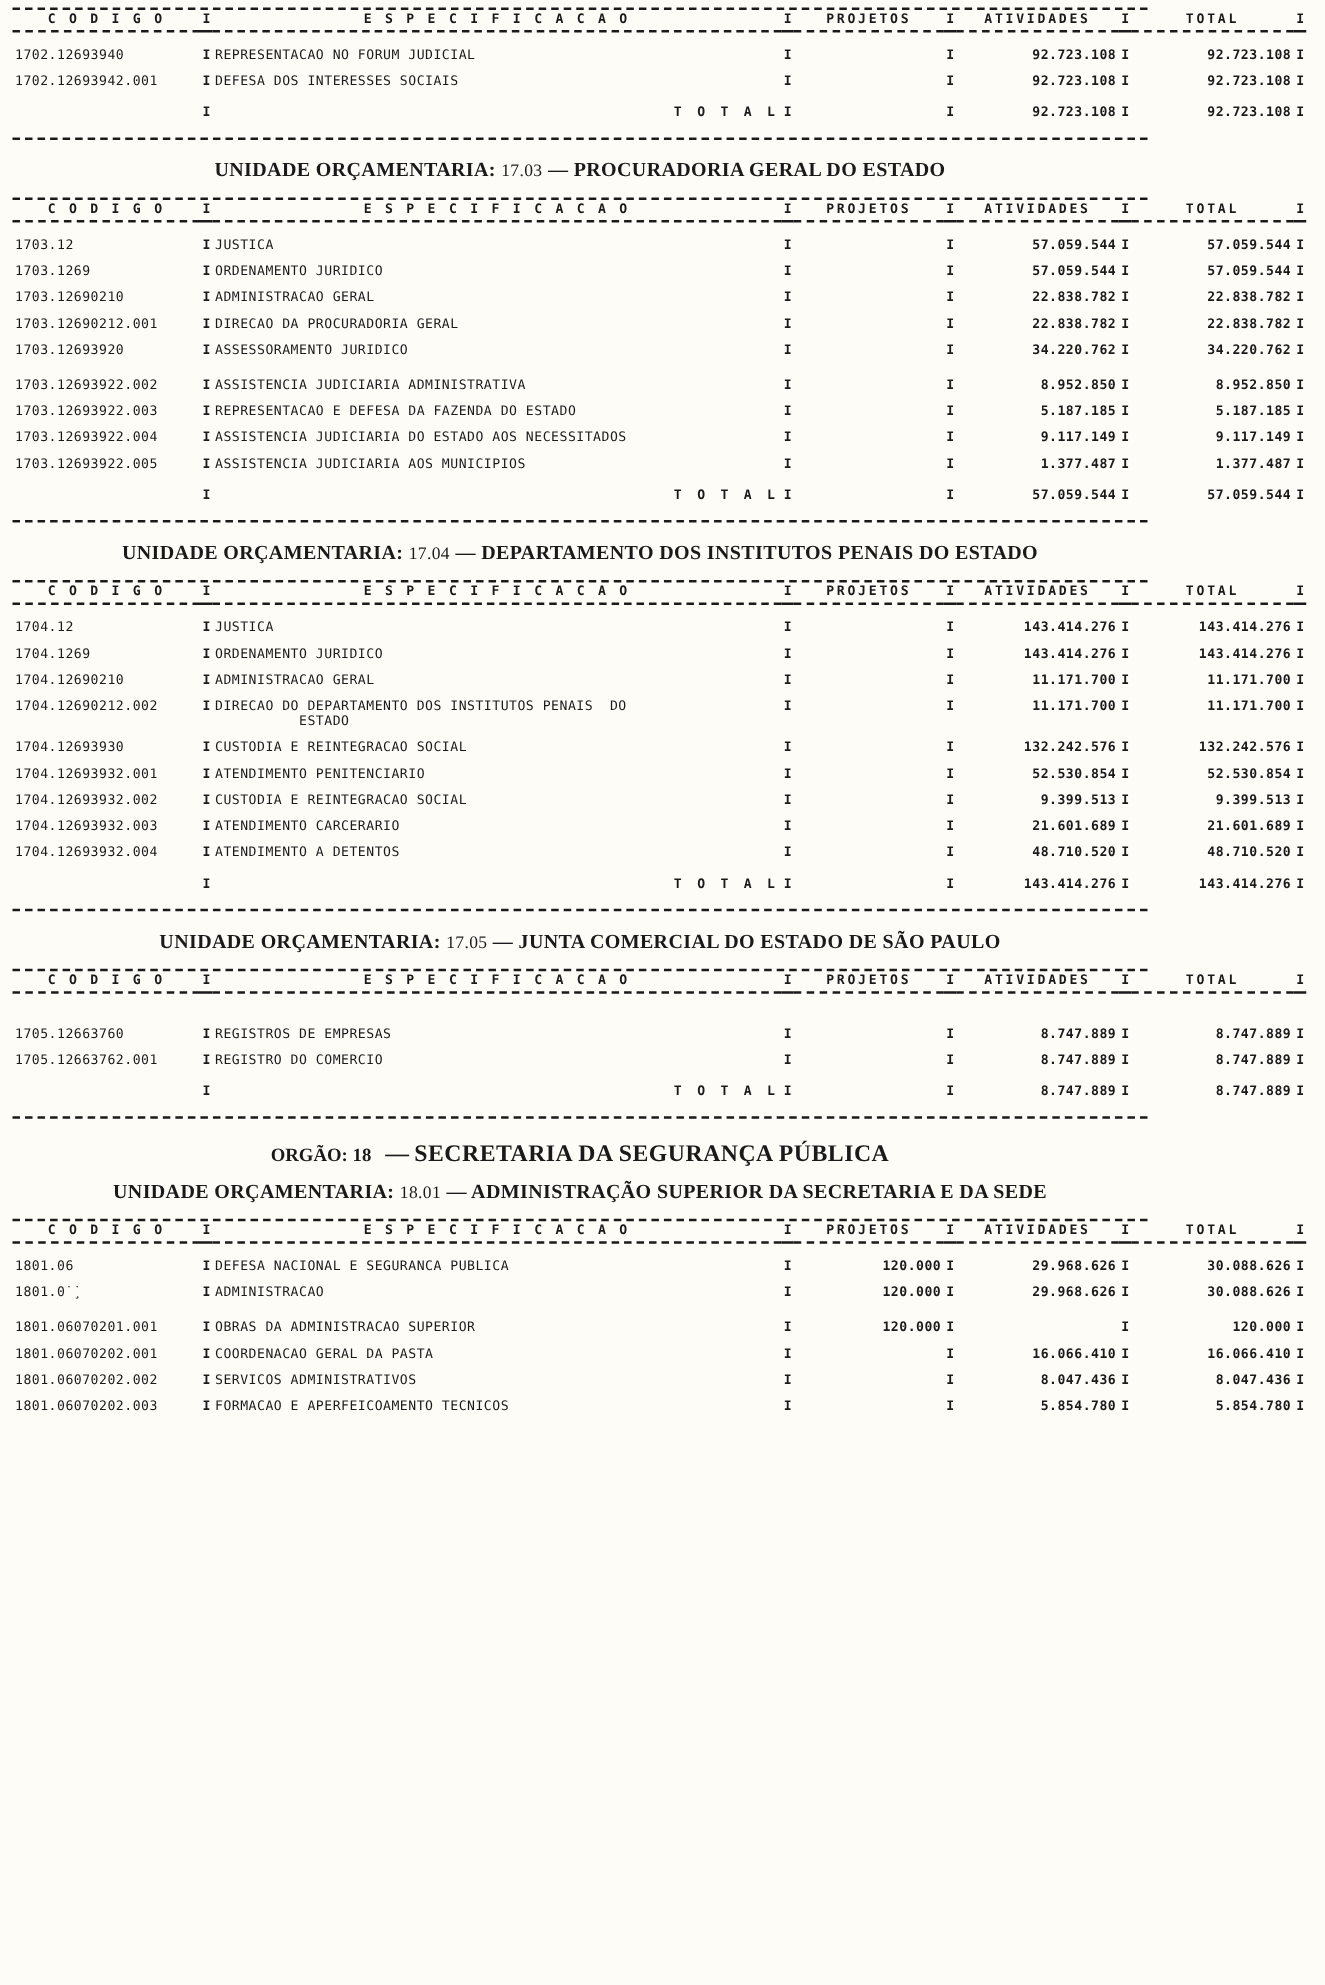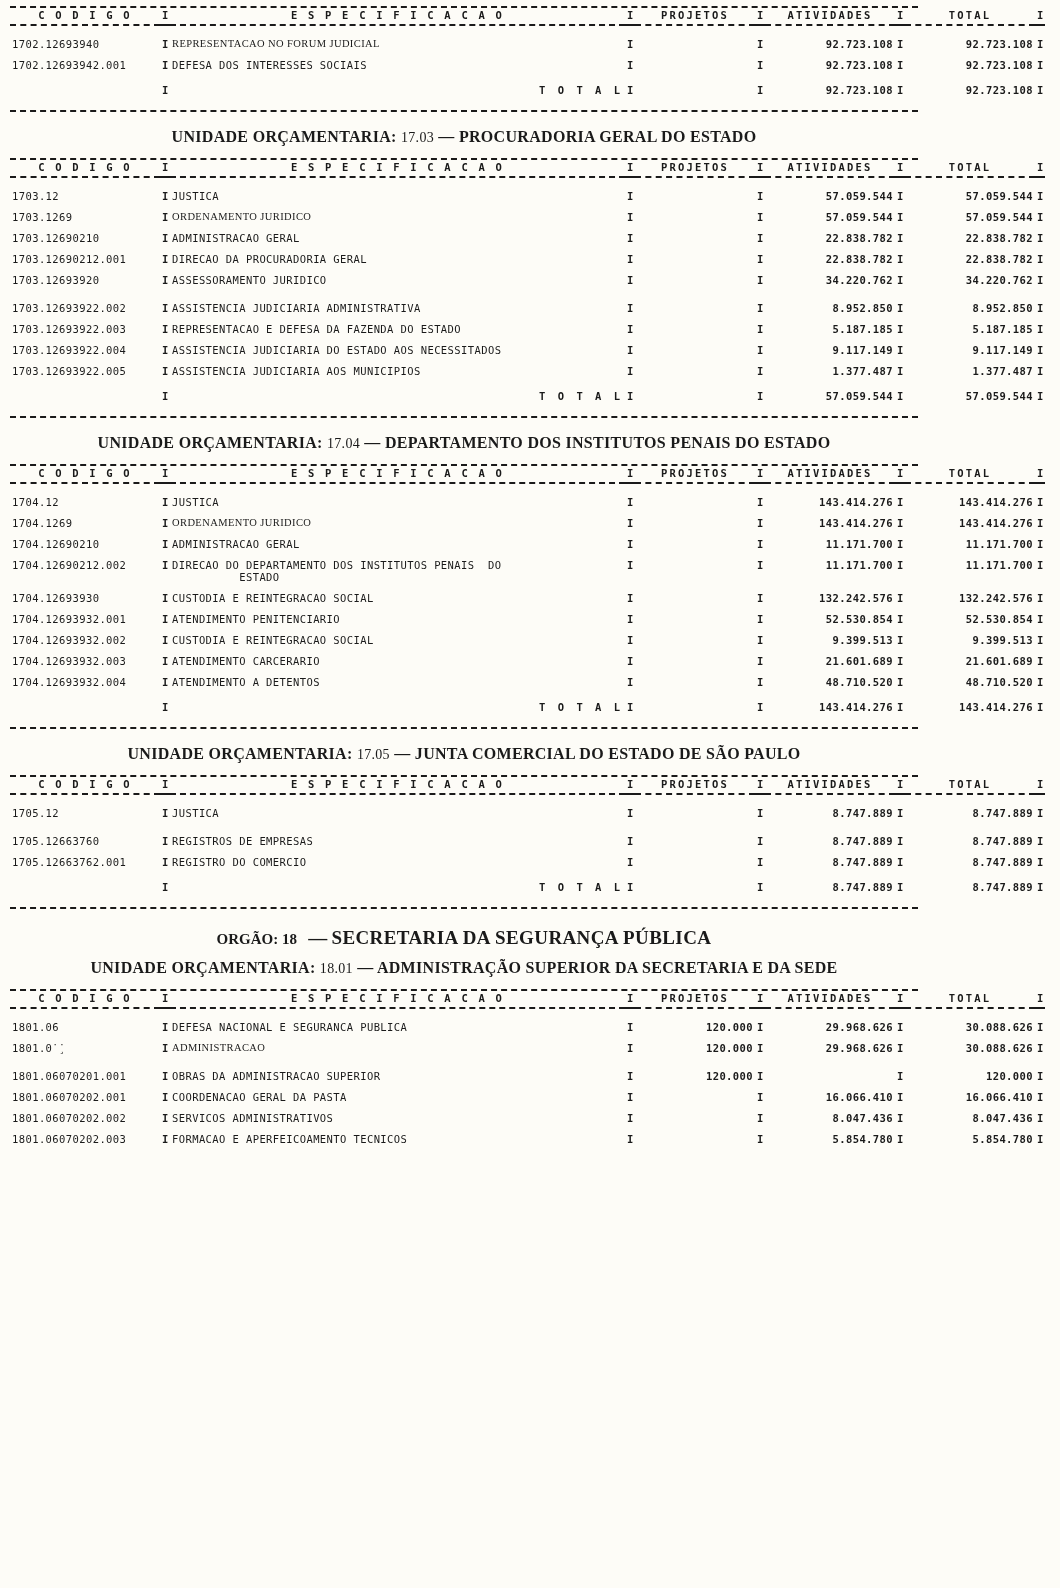--- a/index.html
+++ b/index.html
@@ -39,21 +39,21 @@
   }
   .c-cod{width:150px;}
   .c-esp{width:455px;}
   .c-proj{width:120px;text-align:right;}
   .c-ativ{width:130px;text-align:right;}
   .c-tot{width:130px;text-align:right;}
   .bar{width:10px;text-align:center;font-weight:bold;}
   .num{font-weight:bold;}
   .codigo{padding-left:8px;}
   .ind0{padding-left:4px;margin-top:16px;}
-  .ind1{padding-left:26px;font-family:Liberation Serif, serif;}
+  .ind1{padding-left:26px;}
   .ind2{padding-left:46px;}
   .ind3{padding-left:64px;}
   .tot-label{text-align:right;letter-spacing:3px;font-weight:bold;padding-right:8px;}
   .spacer td{height:9px;padding:0;}
   .small-space td{height:5px;padding:0;}
   
   .unit-title{
     text-align:center;
     font-family:"Liberation Serif", serif;
     font-weight:bold;
@@ -608,32 +608,20 @@
           <td style="text-align:center">TOTAL</td>
           <td class="bar">I</td>
         </tr>
         <tr class="sep-row">
               <td colspan="10"></td>
             </tr>
         <tr class="spacer">
               <td colspan="10"></td>
             </tr>
 
-        <tr>
-          <td class="codigo">1705.12</td>
-          <td class="bar">I</td>
-          <td class="ind0">JUSTICA</td>
-          <td class="bar">I</td>
-          <td class="c-proj num"></td>
-          <td class="bar">I</td>
-          <td class="c-ativ num">8.747.889</td>
-          <td class="bar">I</td>
-          <td class="c-tot num">8.747.889</td>
-          <td class="bar">I</td>
-        </tr>
         <tr class="small-space">
               <td colspan="10"></td>
             </tr>
         <tr class="small-space">
               <td colspan="10"></td>
             </tr>
         <tr>
           <td class="codigo">1705.12663760</td>
           <td class="bar">I</td>
           <td class="ind2">REGISTROS DE EMPRESAS</td>

